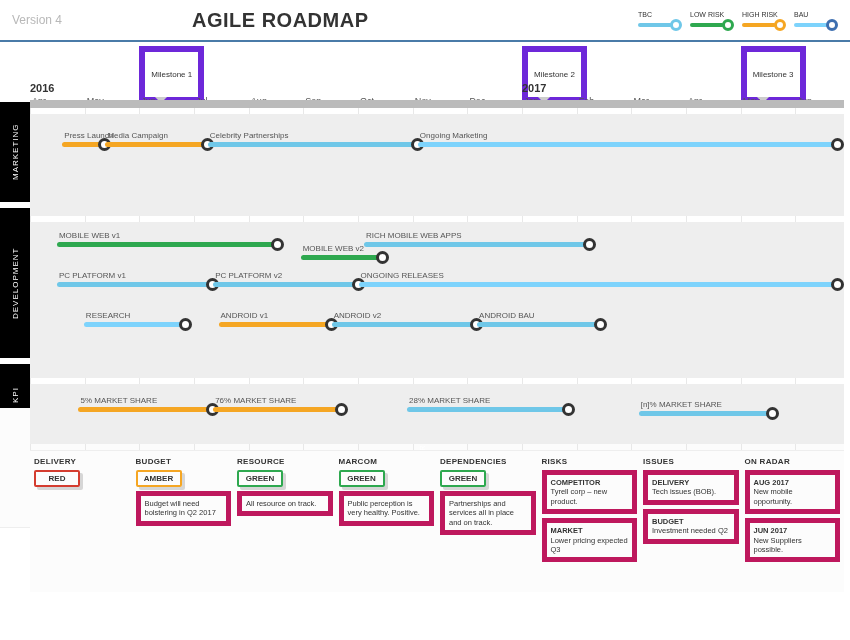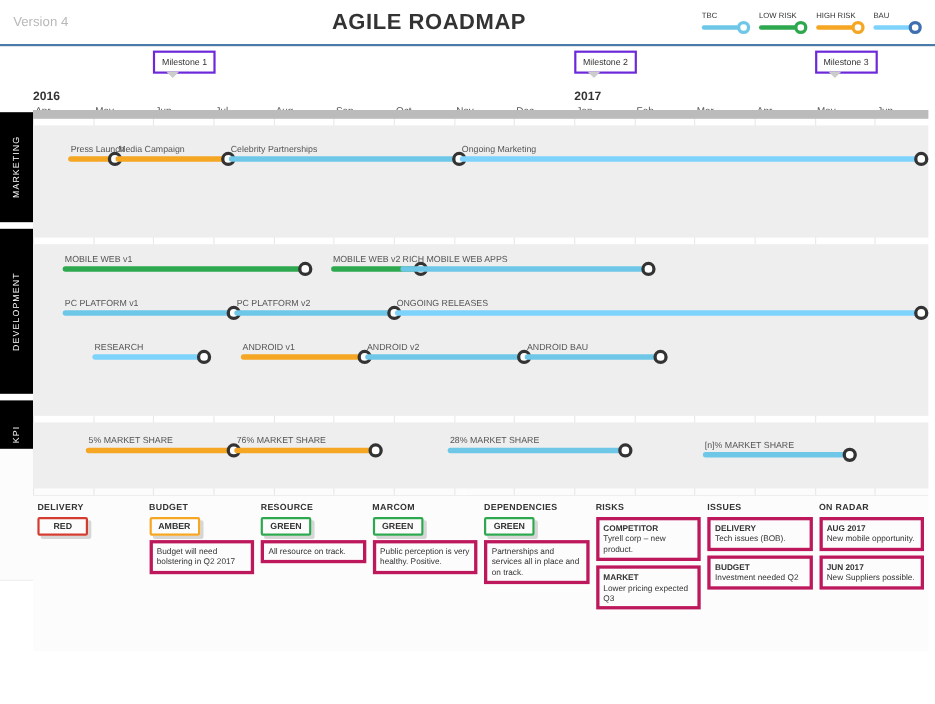--- a/index.html
+++ b/index.html
@@ -1,36 +1,36 @@
 <!DOCTYPE html>
 <html><head>
 <meta charset="utf-8">
 <style>
 html,body{margin:0;padding:0;width:850px;height:640px;font-family:Arial,sans-serif;background:#fff;color:#333;overflow:hidden}
 .page{width:850px;height:476px;position:relative}
 .header{height:40px;border-bottom:2px solid #4a7ba8;display:flex;align-items:center;padding:0 12px}
 .version{color:#b8b8b8;font-size:12px;flex:0 0 180px}
-.title{font-size:20px;font-weight:bold;letter-spacing:0.5px;flex:1;text-align:center}
+.title{font-size:20px;font-weight:bold;letter-spacing:0.5px;flex:1;}
 .legend{flex:0 0 250px;display:flex;gap:8px;justify-content:flex-end;font-size:7px;line-height:1}
 .legend-item{display:flex;flex-direction:column;gap:2px}
 .legend-chip{width:44px;height:10px;display:flex;align-items:center}
 .legend-line{flex:1;height:4px;border-radius:2px}
 .legend-dot{width:12px;height:12px;border-radius:50%;background:#fff;border:3px solid;box-sizing:border-box;margin-left:-2px}
 
 .body{display:flex;height:560px}
 .rails{width:30px;display:flex;flex-direction:column;gap:6px;padding-top:60px}
 .rail{background:#000;color:#fff;font-size:8px;letter-spacing:1px;writing-mode:vertical-rl;transform:rotate(180deg);display:flex;align-items:center;justify-content:center;text-align:center}
 .rail.mkt{height:100px}
 .rail.dev{height:150px}
 .rail.kpi{height:62px}
 .rail.dash{height:120px}
 
 .chart{flex:1;position:relative;padding:0 6px}
 .milestones{position:absolute;top:4px;left:0;right:0;height:40px}
-.ms{position:absolute;font-size:8px;border:2px solid #6d28d9;padding:4px 6px;background:#fff}
+.ms{position:absolute;font-size:8px;border:6px solid #6d28d9;padding:18px 6px;background:#fff}
 .ms::after{content:"";position:absolute;top:100%;left:10px;border:6px solid transparent;border-top-color:#ccc}
 .timeline{position:absolute;top:40px;left:0;right:0}
 .year{font-size:11px;font-weight:bold;position:absolute}
 .months{display:flex;font-size:9px;color:#555;position:absolute;top:14px;left:0;right:0}
 .months span{flex:1;text-align:left;padding-left:2px}
 .grid{position:absolute;top:58px;left:0;right:0;height:400px;display:flex}
 .grid div{flex:1;border-left:1px solid #e8e8e8}
 .grayband{position:absolute;left:0;right:6px;background:#eee}
 .gb1{top:58px;height:8px;background:#bbb}
 .gb2{top:72px;height:102px}
@@ -40,21 +40,21 @@
 .lane{position:absolute;left:0;right:12px;height:14px}
 .bar{position:absolute;height:5px;top:5px;border-radius:3px}
 .bar .d{position:absolute;width:13px;height:13px;border-radius:50%;background:#fff;border:3px solid;box-sizing:border-box;top:-4px}
 .bar .lbl{position:absolute;font-size:8px;color:#555;top:-11px;left:2px;white-space:nowrap}
 
 .dash{position:absolute;top:408px;left:0;right:6px;height:142px;display:flex;gap:6px;padding:6px 4px;box-sizing:border-box;background:#fcfcfc;border-top:1px solid #eee}
 .dcol{flex:1;display:flex;flex-direction:column;gap:4px;font-size:8px}
 .dcol h4{margin:0;font-size:8px;font-weight:bold;letter-spacing:0.3px}
 .tag{border:2px solid;border-radius:2px;padding:2px 4px;font-size:8px;font-weight:bold;text-align:center;width:46px;box-sizing:border-box}
 .tag-shadow{box-shadow:3px 3px 0 rgba(0,0,0,0.15)}
-.note{border:3px solid #be185d;padding:3px 4px;font-size:7.5px;line-height:1.25}
+.note{border:5px solid #be185d;padding:3px 4px;font-size:7.5px;line-height:1.25}
 .note b{font-size:7.5px;display:block}
 
 
 .c-tbc{background:#6fc7e8}.bc-tbc{border-color:#6fc7e8}
 .c-low{background:#2ea84f}.bc-low{border-color:#2ea84f}
 .c-high{background:#f5a623}.bc-high{border-color:#f5a623}
 .c-bau{background:#7dd3fc}.bc-bau{border-color:#3e6fb0}
 .c-red{border-color:#d43c2f}
 .c-amber{border-color:#f5a623}
 .c-green{border-color:#2ea84f}
@@ -176,21 +176,21 @@
               <div class="d bc-bau" style="right: -6px;"></div>
               <div class="lbl">Ongoing Marketing</div>
             </div>
           </div>
           <div class="lane" style="top: 195px;">
             <div class="bar c-low" style="left: 3.33333%; width: 27.3333%;">
               <div class="d bc-low" style="right: -6px;"></div>
               <div class="lbl">MOBILE WEB v1</div>
             </div>
           </div>
-          <div class="lane" style="top: 195px; margin-left: 33px;">
+          <div class="lane" style="top: 208px; margin-left: 33px;">
             <div class="bar c-low" style="left: 30.6667%; width: 10.6667%;">
               <div class="d bc-low" style="right: -6px;"></div>
               <div class="lbl">MOBILE WEB v2</div>
             </div>
           </div>
           <div class="lane" style="top: 195px;">
             <div class="bar c-tbc" style="left: 41.3333%; width: 28%;">
               <div class="d bc-tbc" style="right: -6px;"></div>
               <div class="lbl">RICH MOBILE WEB APPS</div>
             </div>

